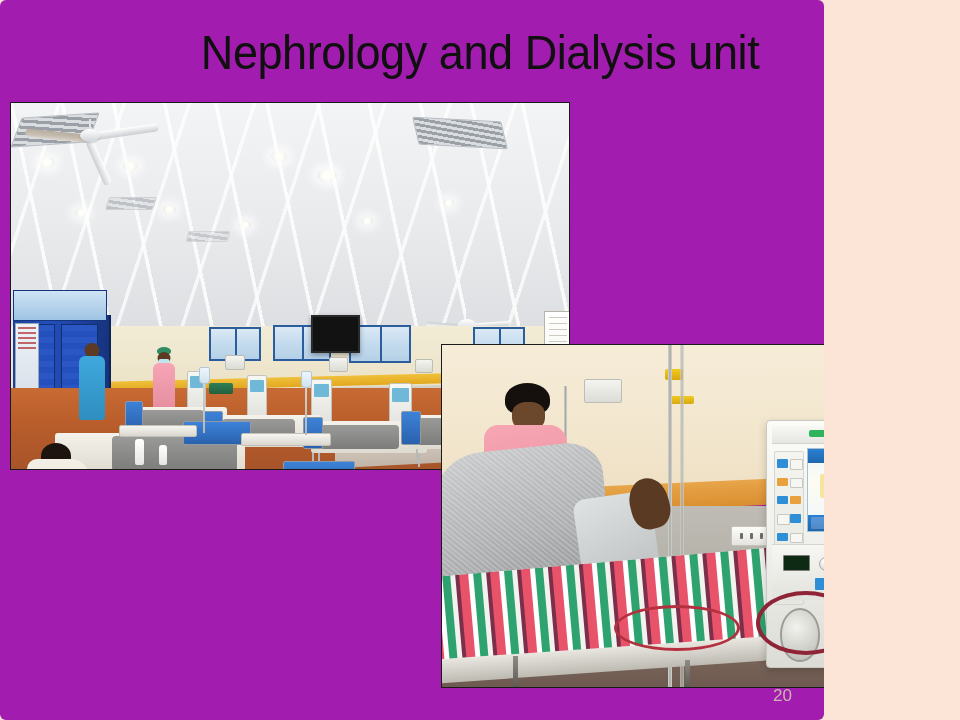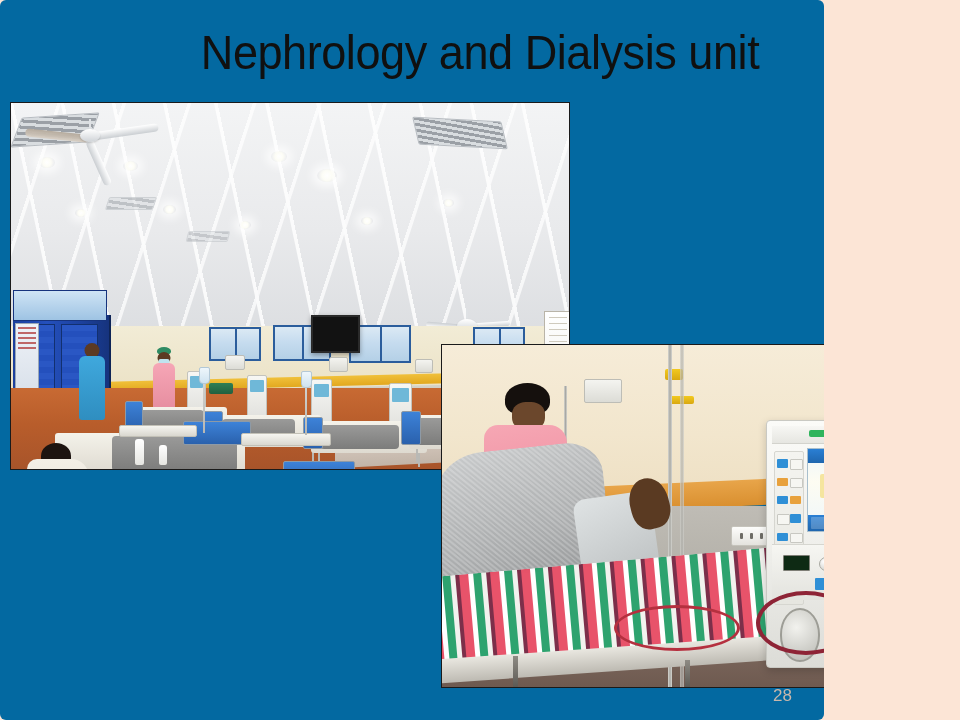--- a/index.html
+++ b/index.html
@@ -10,21 +10,21 @@
     width: 960px;
     height: 720px;
     overflow: hidden;
     background: #fce5d6;
     font-family: "Liberation Sans", sans-serif;
   }
   .slide {
     position: relative;
     width: 824px;
     height: 720px;
-    background: #0369a1;
+    background: #a21caf;
     overflow: hidden;
     border-radius: 6px;
   }
 
   
   .slide-title {
     position: absolute;
     left: 0;
     top: 26px;
     width: 960px;
@@ -839,15 +839,15 @@
       <div class="tube bright" style="left:80%; top:26%; width:58px; height:46px; border-width:4px;"></div>
       <div class="tube" style="left:78%; top:46%; width:70px; height:62px; border-width:4px;"></div>
       <div class="tube" style="left:62%; top:72%; width:92px; height:56px; border-width:4px;"></div>
       <div class="tube bright" style="left:34%; top:76%; width:120px; height:40px; border-width:3px;"></div>
       <div class="dialyzer" style="left:93%; top:42%; width:24px; height:64px;"></div>
       <div class="dm-clamp" style="left:87%; top:31%; width:16px; height:12px;"></div>
       <div class="dm-clamp" style="left:90%; top:40%; width:14px; height:11px;"></div>
     </div>
   </div>
 
-  <div class="page-number">28</div>
+  <div class="page-number">20</div>
 
 </div>
 
 </body></html>

